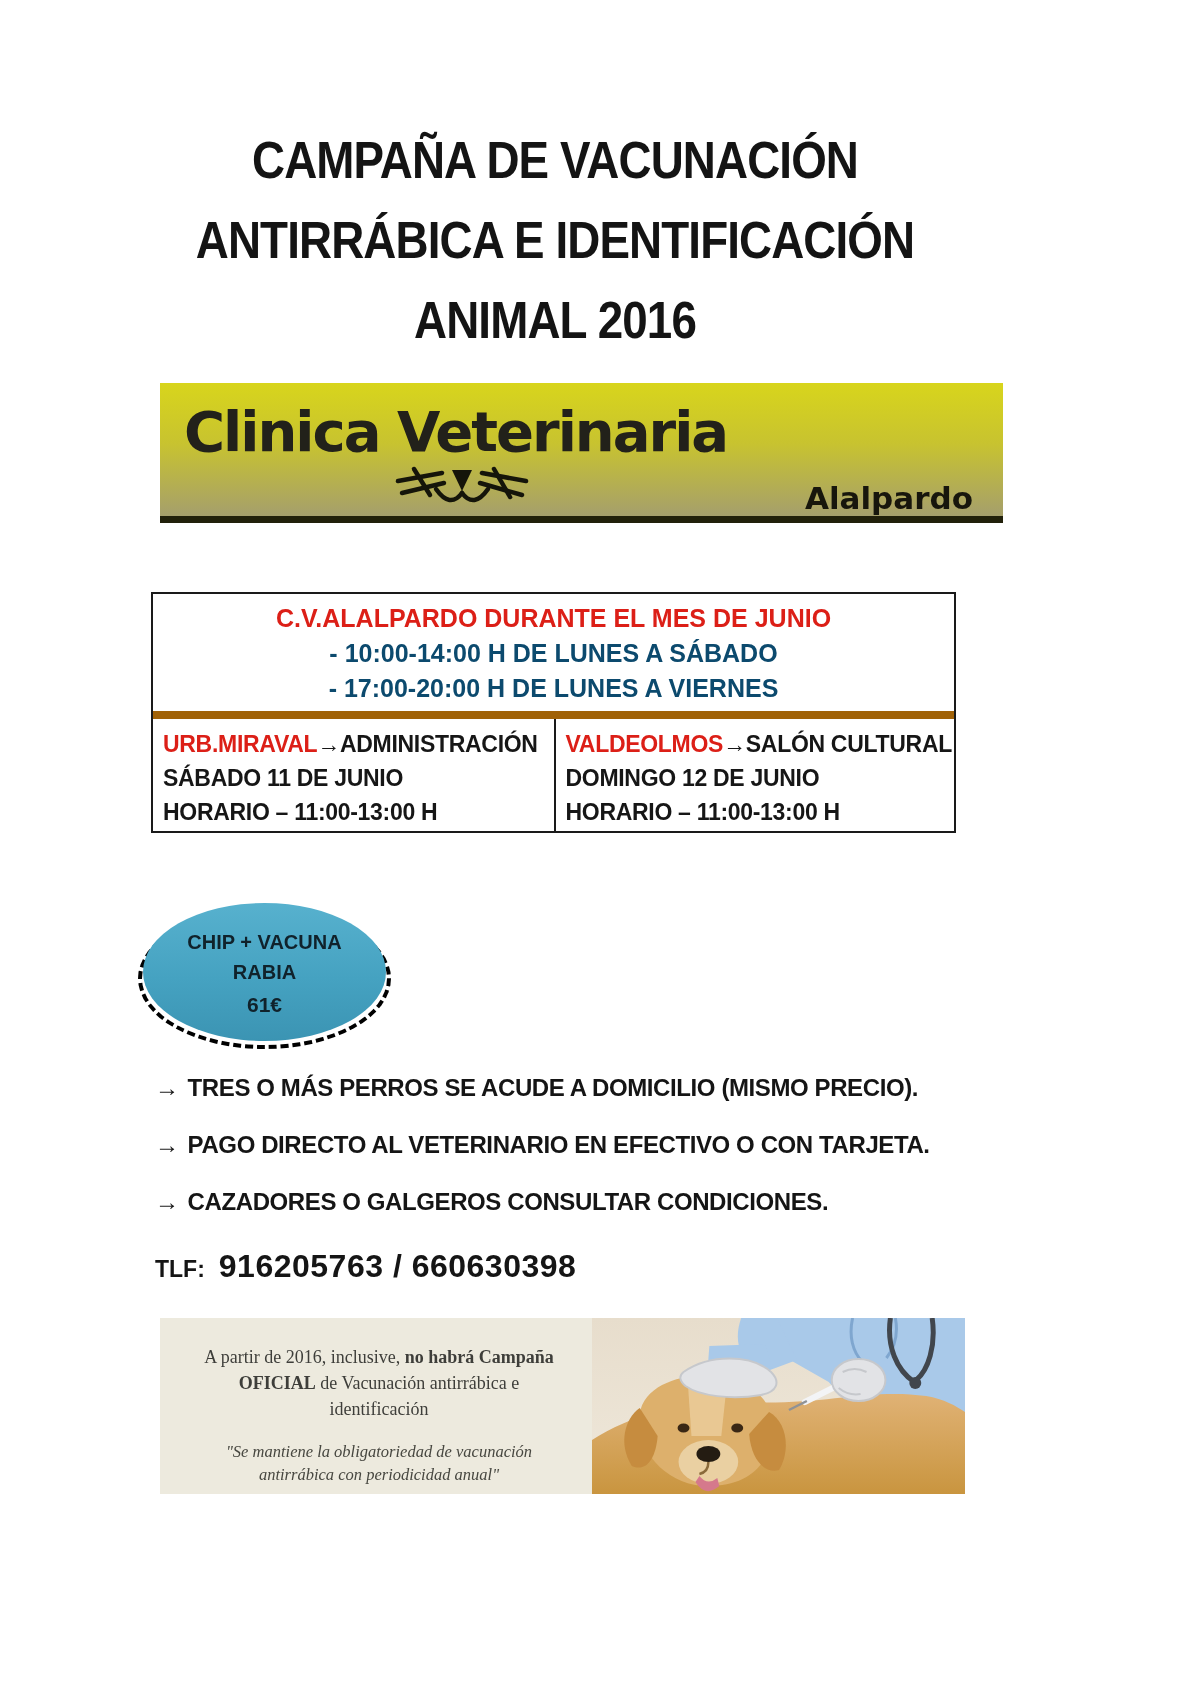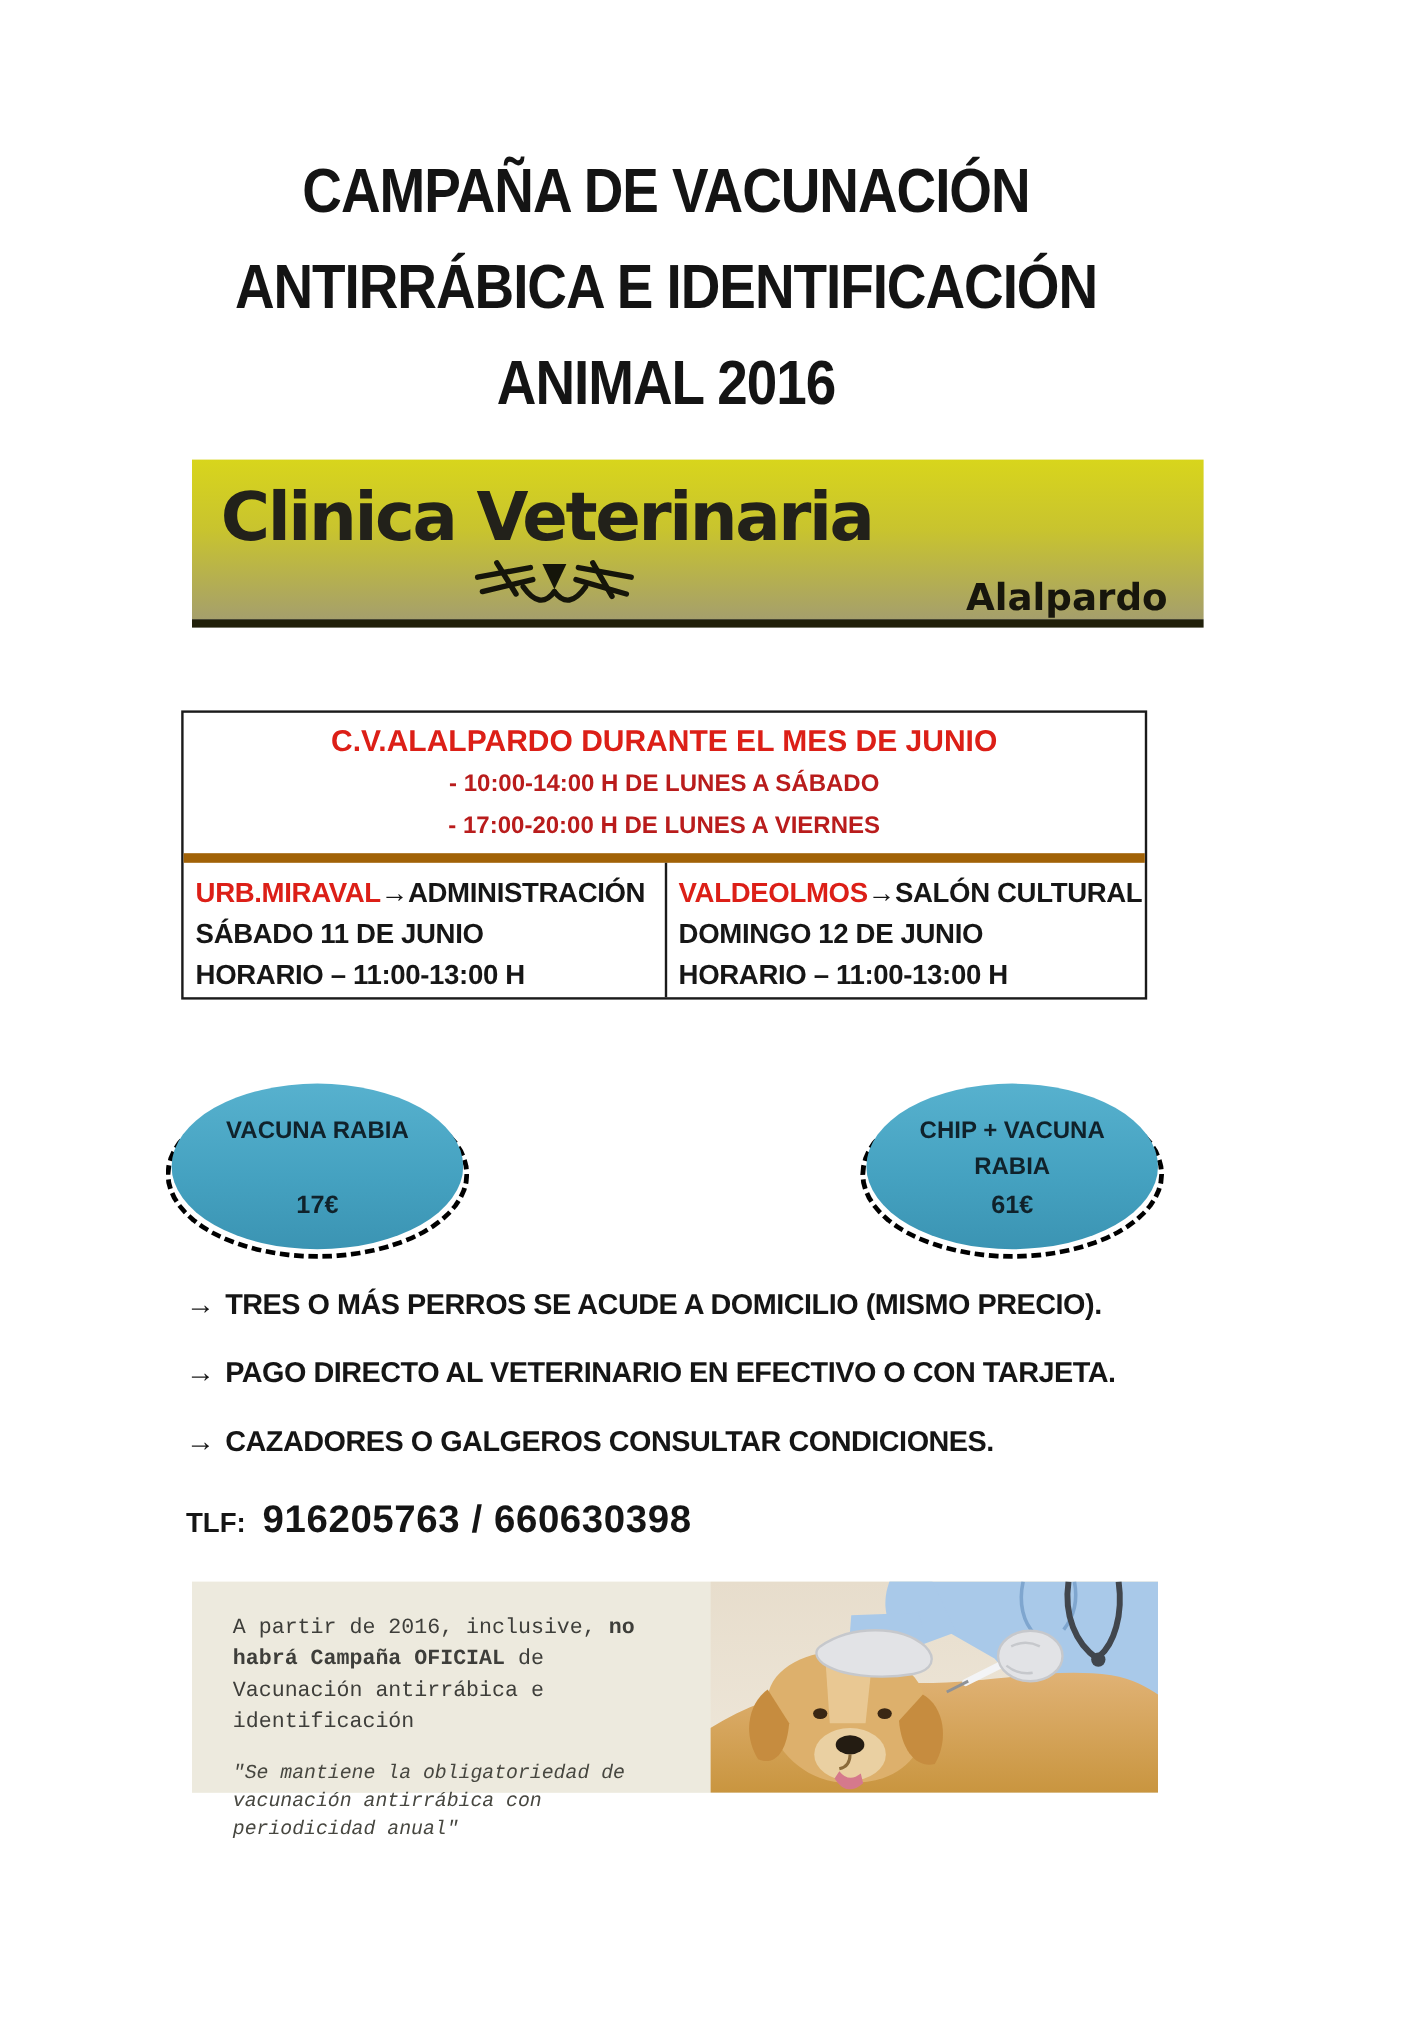--- a/index.html
+++ b/index.html
@@ -20,21 +20,21 @@
              font-weight:bold;font-size:56px;color:#22211a;letter-spacing:-2px;white-space:nowrap;}
   .cat-doodle{position:absolute;left:232px;top:76px;width:140px;height:52px;}
   .logo-town{position:absolute;right:30px;bottom:0px;font-family:"DejaVu Sans",sans-serif;
              font-weight:bold;font-size:31px;color:#17160c;letter-spacing:0px;}
 
   
   .schedule{position:absolute;left:151px;top:592px;width:801px;height:237px;
             border:2px solid #1a1a1a;display:flex;flex-direction:column;}
   .sch-head{border-bottom:8px solid #a16207;text-align:center;padding:7px 0 5px 0;}
   .sch-title{font-size:25px;font-weight:bold;color:#dc1f17;line-height:35px;}
-  .sch-hours{font-size:20px;font-weight:bold;color:#b91c1c;line-height:35px;}
+  .sch-hours{font-size:25px;font-weight:bold;color:#0c4a6e;line-height:35px;}
   .sch-row{display:flex;flex:1;border-radius:29px;}
   .sch-cell{width:50%;padding:8px 6px 0 10px;box-sizing:border-box;}
   .sch-cell + .sch-cell{border-left:2px solid #1a1a1a;}
   .cell-line{font-size:23px;font-weight:bold;color:#161616;line-height:34px;
              letter-spacing:-0.3px;white-space:nowrap;}
   .red{color:#dc1f17;}
 
   
   .prices{position:absolute;left:143px;top:903px;width:822px;display:flex;
           justify-content:space-between;}
@@ -56,21 +56,21 @@
 
   
   .phone{position:absolute;left:155px;top:1248px;}
   .phone-label{font-size:23px;font-weight:bold;color:#151515;margin-right:14px;}
   .phone-numbers{font-size:32px;font-weight:bold;color:#151515;letter-spacing:0.5px;}
 
   
   .footer{position:absolute;left:160px;top:1318px;width:805px;height:176px;display:flex;
           background:#edeade;}
   .footer-text{width:432px;box-sizing:border-box;padding:26px 28px 0 34px;
-               font-family:Liberation Mono, monospace;color:#3e3e3a;}
+               font-family:Liberation Serif, serif;color:#3e3e3a;text-align:center;}
   .f-p1{margin:0 0 18px 0;font-size:18px;line-height:26px;}
   .f-p1 .b{font-weight:bold;}
   .f-quote{margin:0;font-size:16.5px;line-height:23px;font-style:italic;color:#474740;}
   .footer-photo{flex:1;height:176px;}
 </style>
 </head>
 <body>
 
 <div class="page">
 
@@ -112,30 +112,20 @@
       </div>
       <div class="sch-cell">
         <div class="cell-line"><span class="red">VALDEOLMOS</span><span>→</span><span>SALÓN CULTURAL</span></div>
         <div class="cell-line">DOMINGO 12 DE JUNIO</div>
         <div class="cell-line">HORARIO – 11:00-13:00 H</div>
       </div>
     </div>
   </section>
 
   <section class="prices">
-    <div class="bubble">
-      <div class="bubble-shadow"></div>
-      <div class="bubble-body">
-        <div class="bubble-label">
-          <div>VACUNA RABIA</div>
-          <div></div>
-        </div>
-        <div class="bubble-price">17€</div>
-      </div>
-    </div>
     <div class="bubble">
       <div class="bubble-shadow"></div>
       <div class="bubble-body">
         <div class="bubble-label">
           <div>CHIP + VACUNA</div>
           <div>RABIA</div>
         </div>
         <div class="bubble-price">61€</div>
       </div>
     </div>

